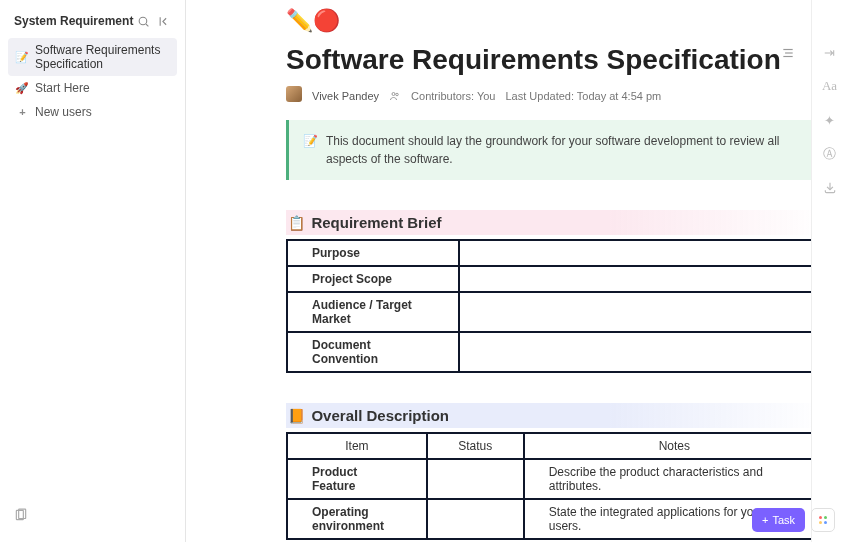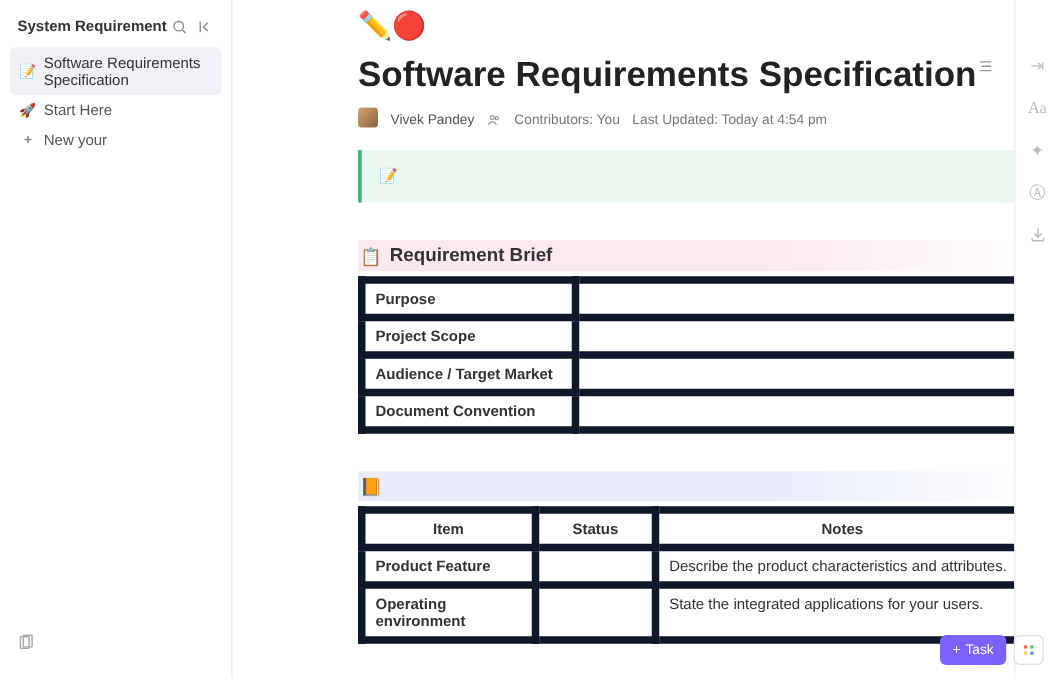--- a/index.html
+++ b/index.html
@@ -23,22 +23,22 @@
 .meta { display: flex; align-items: flex-end; gap: 10px; font-size: 11px; color: #777; margin-bottom: 18px; flex-wrap: wrap; }
 .avatar { width: 16px; height: 16px; border-radius: 3px; background: linear-gradient(135deg,#d4a574,#8b6239); display: inline-block; }
 .meta-name { color: #555; }
 .meta-sep { display:inline-flex; align-items:center; }
 .callout { background: #eaf7ee; border-left: 3px solid #4caf7d; padding: 12px 14px; font-size: 12px; color: #444; line-height: 1.5; display: flex; gap: 8px; margin-bottom: 30px; }
 .section-head { font-size: 15px; font-weight: 700; padding: 4px 0; margin-bottom: 4px; display: flex; align-items: center; gap: 6px; }
 .section-head.pink { background: linear-gradient(to right, #fce8ef 60%, transparent); }
 .section-head.blue { background: linear-gradient(to right, #e8ecfb 60%, transparent); }
 .section-head .s-icon { font-size: 14px; margin-left: 2px; }
 table { width: 100%; border-collapse: collapse; font-size: 12px; margin-bottom: 30px; }
-th, td { border: 6px solid #0f172a; padding: 5px 8px; text-align: left; vertical-align: top; }
-th { font-weight: 700; background: #fff; text-align: center; }
+th, td { border: 2px solid #0f172a; padding: 5px 24px; text-align: left; vertical-align: top; }
+th { font-weight: 400; background: #fff; text-align: center; }
 .tbl-brief td:first-child { font-weight: 600; width: 32%; }
 .tbl-desc th:nth-child(1){width:26%;} .tbl-desc th:nth-child(2){width:18%;}
 .tbl-desc td:first-child { font-weight: 600; }
 .rail { position: absolute; right: 0; top: 0; width: 36px; height: 100%; border-left: 1px solid #eee; background: #fff; display: flex; flex-direction: column; align-items: center; gap: 18px; padding-top: 44px; color: #bbb; }
 .rail-item { width: 16px; height: 16px; cursor: pointer; font-size: 13px; display:flex; align-items:center; justify-content:center; }
 .toc-icon { position: absolute; right: 52px; top: 46px; color: #999; cursor: pointer; }
 .toc-icon svg{width:14px;height:14px;}
 .floating { position: absolute; right: 12px; bottom: 10px; display: flex; gap: 6px; }
 .task-btn { background: #7b61ff; color: #fff; border: none; border-radius: 5px; padding: 4px 10px; font-size: 11px; display: flex; align-items: center; gap: 4px; cursor: pointer; }
 .app-btn { background: #fff; border: 1px solid #e0e0e0; border-radius: 5px; width: 24px; height: 24px; display:flex;align-items:center;justify-content:center; cursor:pointer; }
@@ -67,21 +67,21 @@
     <div class="nav-item active">
       <span class="nav-icon">📝</span>
       <span>Software Requirements Specification</span>
     </div>
     <div class="nav-item">
       <span class="nav-icon">🚀</span>
       <span>Start Here</span>
     </div>
     <div class="nav-item">
       <span class="nav-icon plus">+</span>
-      <span>New your</span>
+      <span>New users</span>
     </div>
     <div class="sb-footer">
       <svg viewBox="0 0 24 24" fill="none" stroke="currentColor" stroke-width="2">
           <rect x="4" y="4" width="12" height="16" rx="1"></rect>
           <rect x="8" y="2" width="12" height="16" rx="1"></rect>
         </svg>
     </div>
   </aside>
 
   <main class="main">
@@ -104,20 +104,21 @@
               <circle cx="16" cy="9" r="2.5"></circle>
               <path d="M3 20c0-3 3-5 6-5s6 2 6 5"></path>
             </svg>
         </span>
         <span><span>Contributors:</span> <span>You</span></span>
         <span><span>Last Updated:</span> <span>Today at 4:54 pm</span></span>
       </div>
 
       <div class="callout">
         <span>📝</span>
+        <span>This document should lay the groundwork for your software development to review all aspects of the software.</span>
       </div>
 
       <div class="section-head pink">
         <span class="s-icon">📋</span>
         <span>Requirement Brief</span>
       </div>
       <table class="tbl-brief">
         <tbody id="brief-body">
             <tr>
               <td>Purpose</td>
@@ -133,20 +134,21 @@
             </tr>
             <tr>
               <td>Document Convention</td>
               <td></td>
             </tr>
           </tbody>
       </table>
 
       <div class="section-head blue">
         <span class="s-icon">📙</span>
+        <span>Overall Description</span>
       </div>
       <table class="tbl-desc">
         <thead>
             <tr>
           <th>Item</th>
           <th>Status</th>
           <th>Notes</th>
         </tr>
           </thead>
         <tbody id="overall-body">

